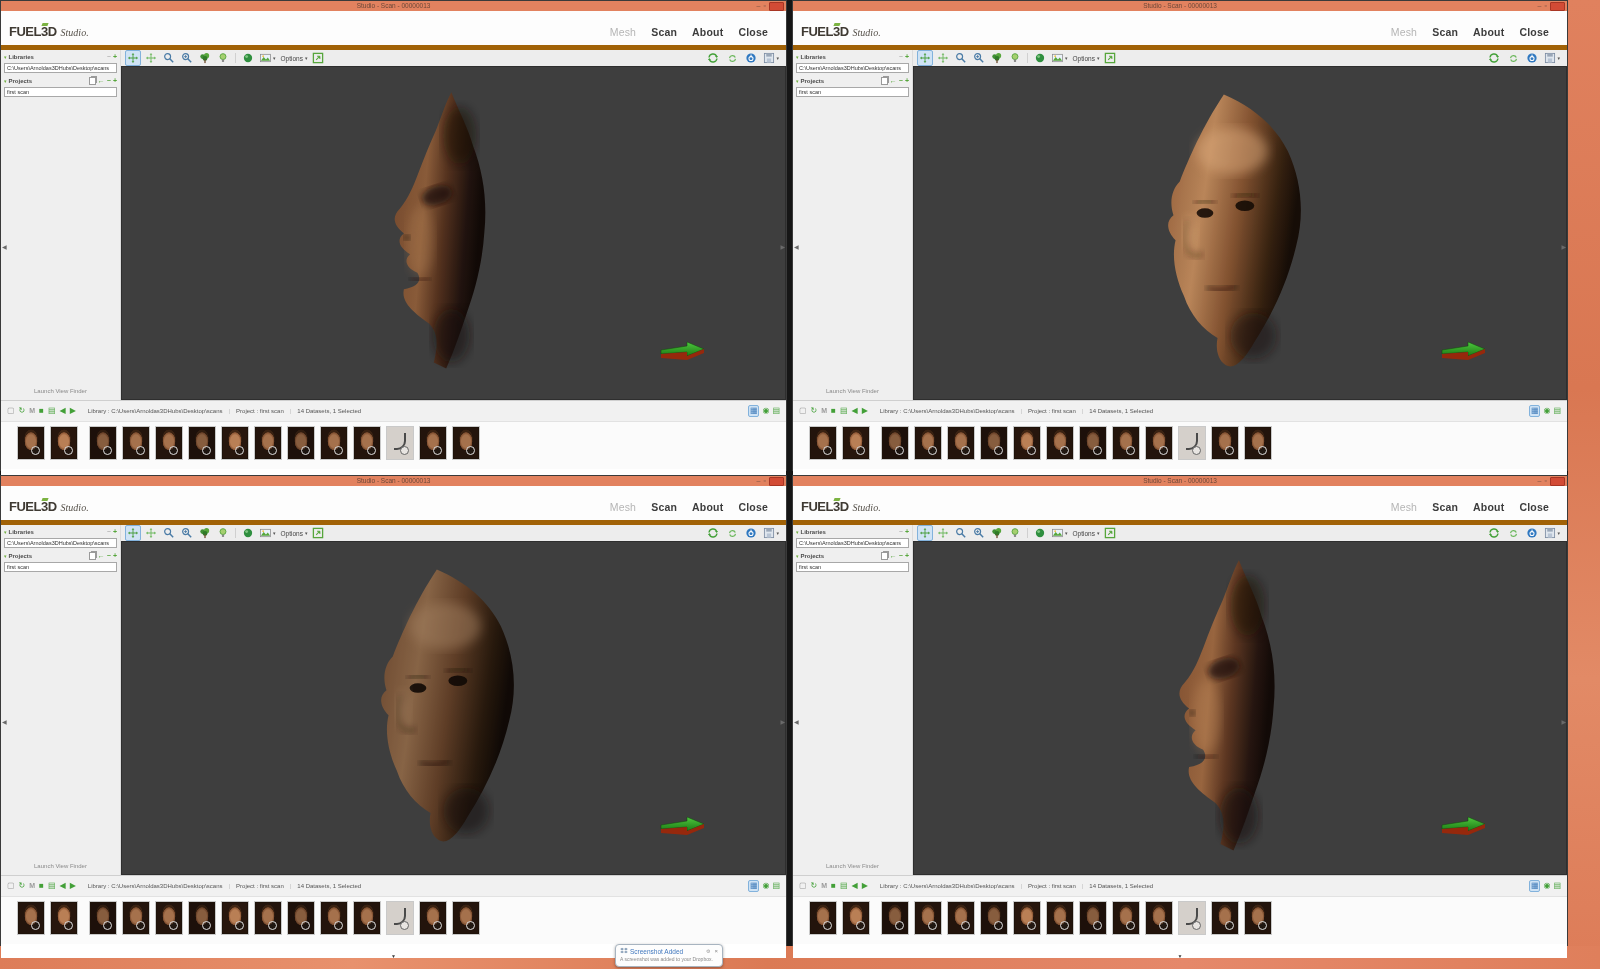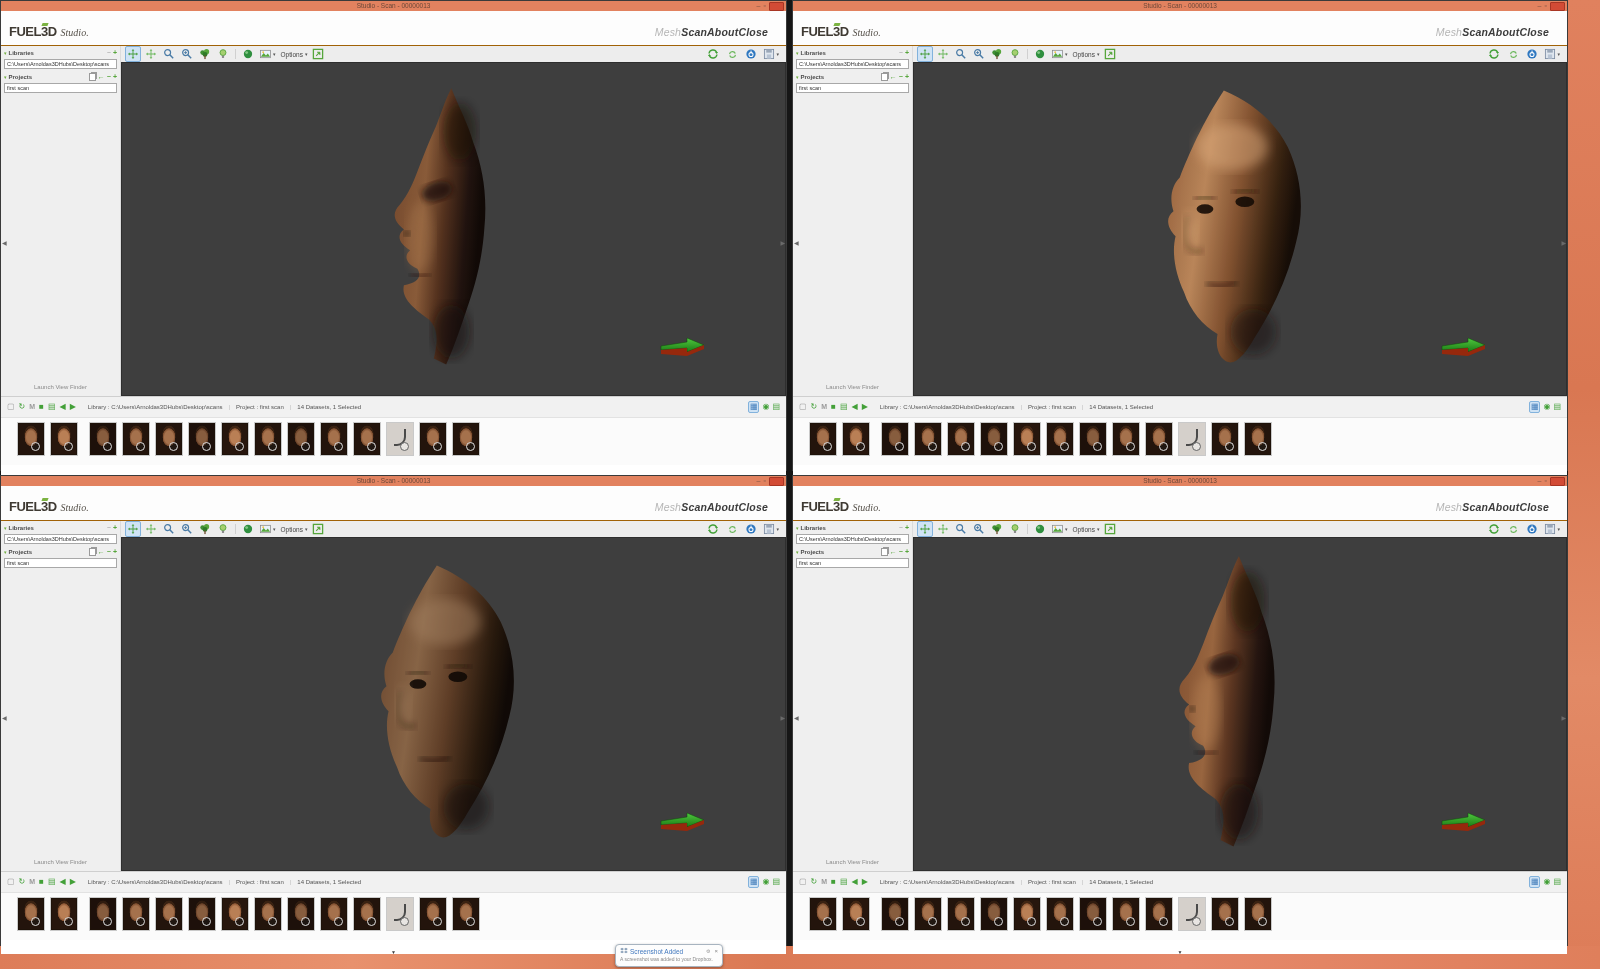--- a/index.html
+++ b/index.html
@@ -25,27 +25,27 @@
   .wmin,.wmax{font-size:7px;line-height:8px;color:#7c5442;}
   .wclose{width:13px;height:7px;background:#d24b35;border:1px solid #a83524;border-radius:1px;}
 
   
   .arrowstrip{height:7px;background:#fdfdfd;text-align:center;flex:0 0 auto;}
   .arrow-up{font-size:5px;line-height:6px;color:#3c3c3c;}
   .bottomstrip{height:14px;background:#ffffff;text-align:center;flex:0 0 auto;}
   .arrow-down{font-size:5px;line-height:12px;color:#3c3c3c;}
 
   
-  .header{height:27px;background:#fdfdfd;display:flex;align-items:center;padding:0 18px 0 8px;border-bottom:1px solid #a16207;flex:0 0 auto;text-align:right;}
+  .header{height:27px;background:#fdfdfd;display:flex;align-items:center;padding:0 18px 0 8px;border-bottom:5px solid #a16207;flex:0 0 auto;text-align:right;}
   .logo{display:flex;align-items:baseline;}
   .lg-fuel,.lg-3,.lg-d{font-weight:bold;font-size:13px;letter-spacing:-0.5px;color:#3f3a33;}
   .lg-3{position:relative;}
   .lg-3::before{content:"";position:absolute;top:-1px;left:1px;width:6px;height:3px;background:#7cb342;transform:skewX(-22deg);}
   .lg-studio{margin-left:4px;font-family:"Liberation Serif",serif;font-style:italic;font-size:10px;color:#57524b;}
-  .menu{margin-left:auto;display:flex;font-style:italic;}
+  .menu{margin-left:auto;display:flex;gap:15px;}
   .mi{font-size:10.5px;font-weight:600;color:#3c3c3c;letter-spacing:.2px;cursor:default;}
   .mi.mesh{color:#b5b5b5;font-weight:400;}
 
   
   .wbody{flex:0 0 auto;height:350px;display:flex;background:#ededed;position:relative;}
   .edge{position:absolute;top:55%;font-size:6px;color:#6a6a6a;z-index:5;}
   .edge.left{left:1px;}
   .edge.right{right:1px;}
 
   

